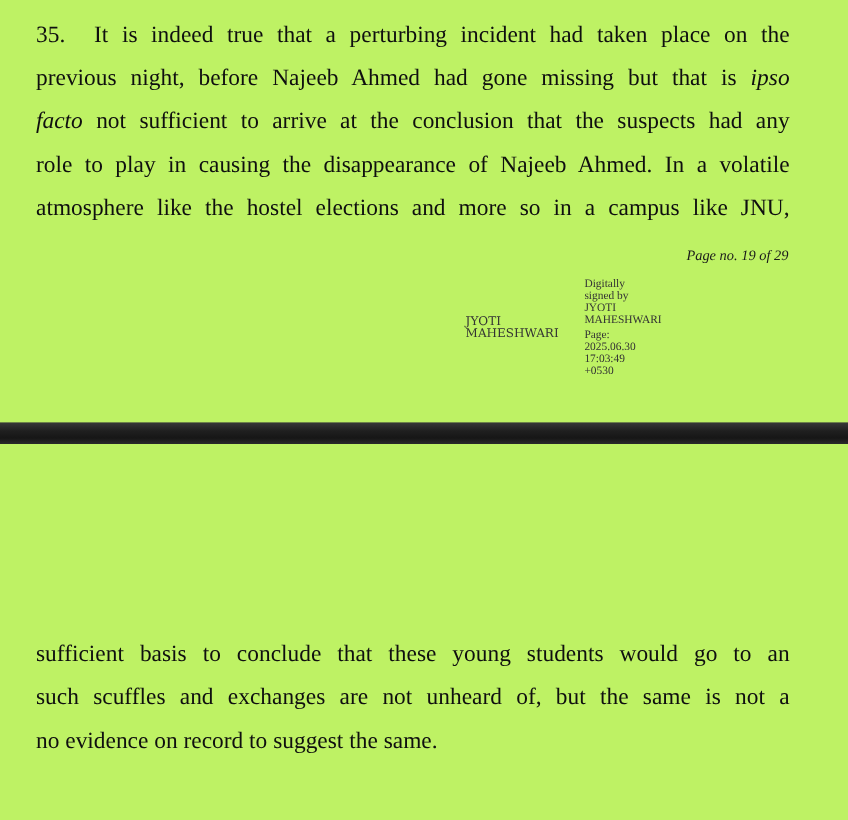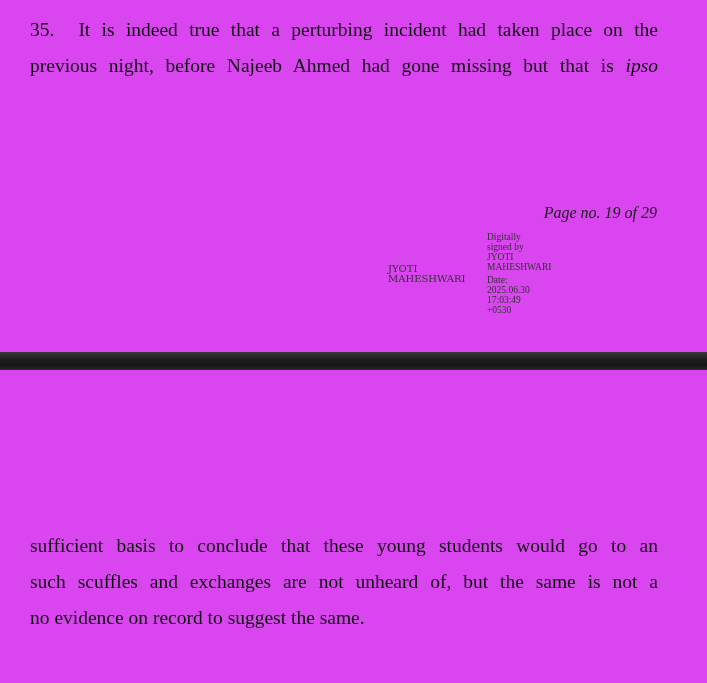--- a/index.html
+++ b/index.html
@@ -1,20 +1,20 @@
 <!DOCTYPE html>
 <html><head>
 <meta charset="utf-8">
 <style>
   html, body { margin: 0; padding: 0; background: #ffffff; }
   .page {
     position: relative;
     width: 707px;
     height: 683px;
-    background: #d946ef;
+    background: #bef264;
     overflow: hidden;
     font-family: "Liberation Serif", serif;
   }
   .para {
     position: absolute;
     left: 30px;
     width: 628px;
     font-size: 19.5px;
     line-height: 36px;
     color: #0f0f0f;
@@ -29,21 +29,21 @@
     white-space: normal;
   }
   .line.last { text-align-last: left; }
   .it { font-style: italic; }
   .tab { display: inline-block; width: 24px; }
   .page-no {
     position: absolute;
     top: 205px;
     right: 50px;
     font-style: italic;
-    font-size: 16px;
+    font-size: 12px;
     line-height: 16px;
     color: #1a1a1a;
   }
   .sig {
     position: absolute;
     left: 0; top: 0;
     font-family: "DejaVu Serif", serif;
     color: #333333;
   }
   .sig-left {
@@ -74,36 +74,39 @@
   }
 </style>
 </head>
 <body>
 
 <div class="page">
 
   <div class="para para1">
     <div class="line"><span>35.</span><span class="tab"></span><span>It is indeed true that a perturbing incident had taken place on the</span></div>
     <div class="line"><span>previous night, before Najeeb Ahmed had gone missing but that is </span><span class="it">ipso</span></div>
+    <div class="line"><span class="it">facto</span><span> not sufficient to arrive at the conclusion that the suspects had any</span></div>
+    <div class="line"><span>role to play in causing the disappearance of Najeeb Ahmed. In a volatile</span></div>
+    <div class="line"><span>atmosphere like the hostel elections and more so in a campus like JNU,</span></div>
   </div>
 
   <div class="page-no">Page no. 19 of 29</div>
 
   <div class="sig">
     <div class="sig-left">
       <div>JYOTI</div>
       <div>MAHESHWARI</div>
     </div>
     <div class="sig-right">
       <div>Digitally</div>
       <div>signed by</div>
       <div>JYOTI</div>
       <div>MAHESHWARI</div>
       <div class="sig-gap"></div>
-      <div>Date:</div>
+      <div>Page:</div>
       <div>2025.06.30</div>
       <div>17:03:49</div>
       <div>+0530</div>
     </div>
   </div>
 
   <div class="separator"></div>
 
   <div class="para para2">
     <div class="line"><span>sufficient basis to conclude that these young students would go to an</span></div>

